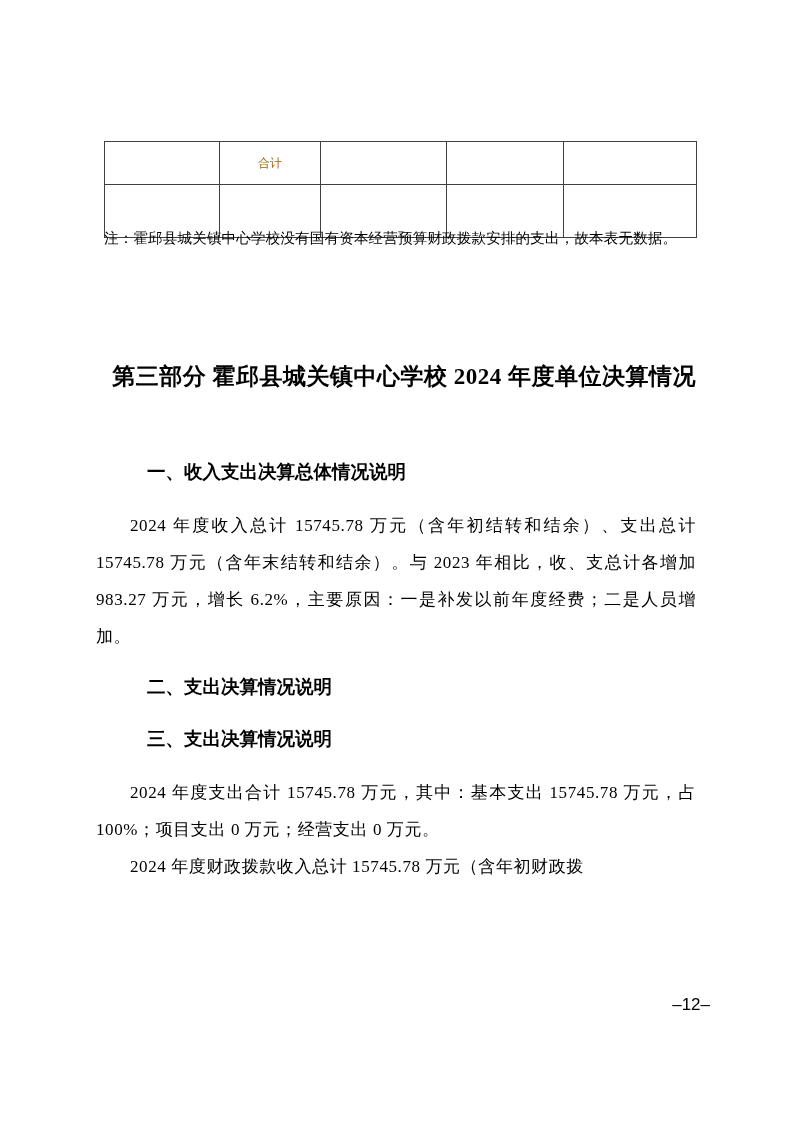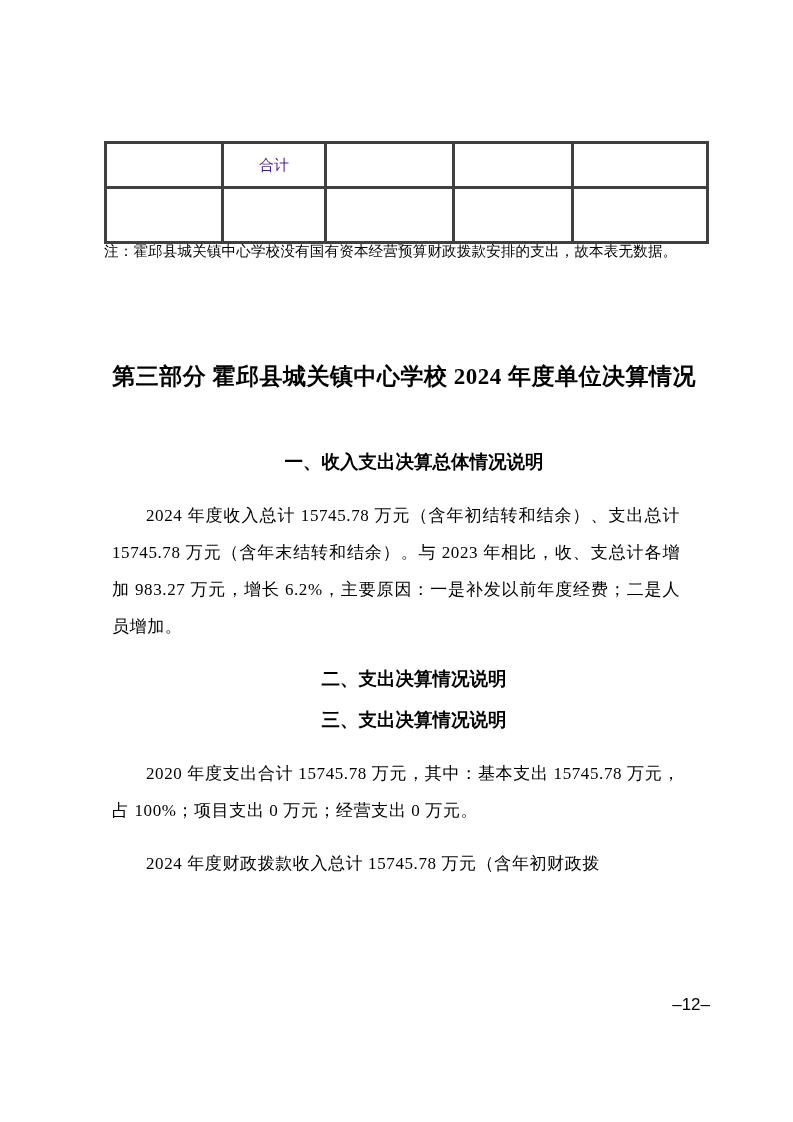--- a/index.html
+++ b/index.html
@@ -28,41 +28,41 @@
     left: 104px;
     top: 141px;
     width: 587px;
   }
   table.decl {
     border-collapse: collapse;
     width: 587px;
     table-layout: fixed;
   }
   table.decl td {
-    border: 3px solid #404040;
+    border: 1px solid #404040;
     font-family: "Liberation Sans", "DejaVu Sans", sans-serif;
-    font-size: 15px;
+    font-size: 12px;
     text-align: center;
     vertical-align: middle;
-    color: #4c1d95;
+    color: #a16207;
     padding: 0;
   }
   table.decl tr.r1 td { height: 42px; }
   table.decl tr.r2 td { height: 52px; }
   .c1 { width: 114px; }
   .c2 { width: 100px; }
   .c3 { width: 125px; }
   .c4 { width: 116px; }
   .c5 { width: 132px; }
 
   
   .note {
     position: absolute;
     left: 104px;
-    top: 240px;
+    top: 227px;
     width: 600px;
     font-size: 14.5px;
     line-height: 22px;
     font-family: "Liberation Serif", "DejaVu Serif", serif;
     letter-spacing: 0.2px;
   }
 
   
   .sec-title {
     position: absolute;
@@ -82,29 +82,28 @@
     position: absolute;
     left: 96px;
     top: 440px;
     width: 600px;
   }
   .sub-head {
     font-size: 18.5px;
     font-weight: bold;
     line-height: 37px;
     text-indent: 36px;
-    margin: 4px;
-    font-family: Liberation Serif, serif;
-    text-align: center;
+    margin: 15px;
+    font-family: Liberation Mono, monospace;
   }
   .para {
     font-size: 17px;
     line-height: 37px;
     text-indent: 34px;
-    margin: 16px;
+    margin: 0;
     text-align: justify;
     text-justify: inter-ideograph;
     font-family: "Liberation Serif", "DejaVu Serif", serif;
   }
   .para.spaced {
     letter-spacing: 0.6px;
   }
   
   .page-number {
     position: absolute;
@@ -148,20 +147,20 @@
     <div>第三部分 霍邱县城关镇中心学校 2024 年度单位决算情况</div>
   </div>
 
   <div class="content">
     <p class="sub-head">一、收入支出决算总体情况说明</p>
     <p class="para spaced">2024 年度收入总计 15745.78 万元（含年初结转和结余）、支出总计 15745.78 万元（含年末结转和结余）。与 2023 年相比，收、支总计各增加 983.27 万元，增长 6.2%，主要原因：一是补发以前年度经费；二是人员增加。</p>
 
     <p class="sub-head">二、支出决算情况说明</p>
 
     <p class="sub-head">三、支出决算情况说明</p>
-    <p class="para spaced">2020 年度支出合计 15745.78 万元，其中：基本支出 15745.78 万元，占 100%；项目支出 0 万元；经营支出 0 万元。</p>
+    <p class="para spaced">2024 年度支出合计 15745.78 万元，其中：基本支出 15745.78 万元，占 100%；项目支出 0 万元；经营支出 0 万元。</p>
 
     <p class="para spaced">2024 年度财政拨款收入总计 15745.78 万元（含年初财政拨</p>
   </div>
 
   <div class="page-number">–12–</div>
 
 </div>
 
 </body></html>

